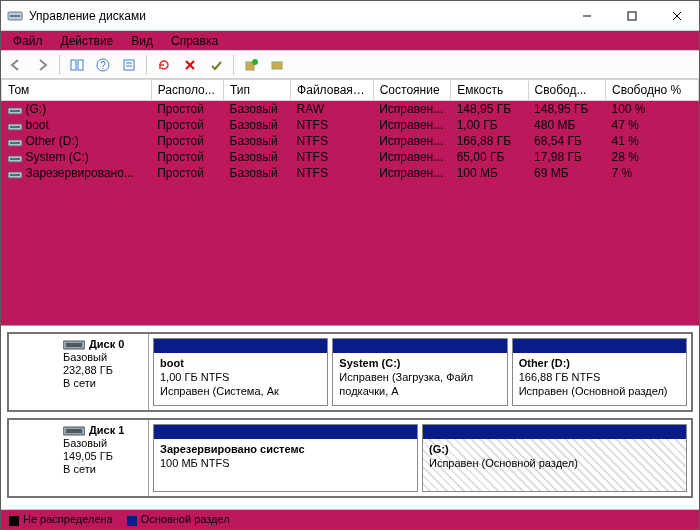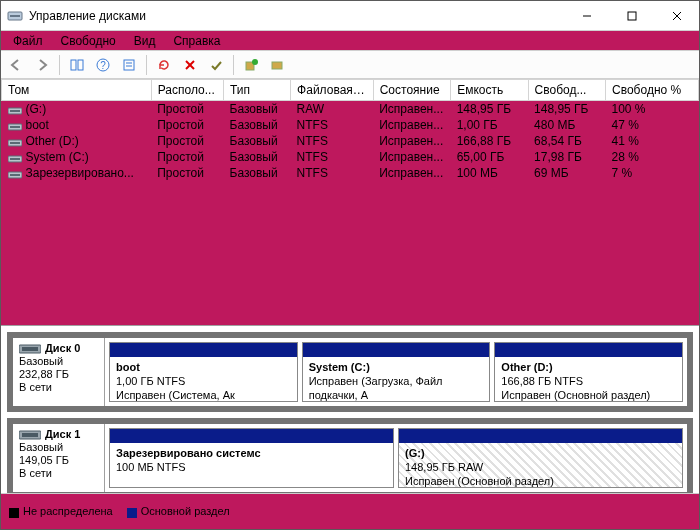--- a/index.html
+++ b/index.html
@@ -21,36 +21,36 @@
 
   
   .vlist { height: 247px; overflow: auto; border-bottom: 1px solid #a0a0a0; }
   table.vol { border-collapse: collapse; width: 100%; table-layout: fixed; }
   table.vol th { text-align: left; font-weight: normal; background: #fff; border: 1px solid #d4d4d4; padding: 3px 6px; font-size: 12px; white-space: nowrap; overflow: hidden; text-overflow: ellipsis; }
   table.vol td { padding: 1px 6px; font-size: 12px; white-space: nowrap; overflow: hidden; text-overflow: ellipsis; }
   .volicon { width: 14px; height: 10px; display: inline-block; vertical-align: middle; margin-right: 4px; }
 
   
   .gview { flex: 1; background: #fff; overflow: auto; }
-  .disk-row { display: flex; border: 6px solid #737373; margin: 6px; height: 80px; }
+  .disk-row { display: flex; border: 2px solid #737373; margin: 6px; height: 80px; padding-left: 48px; }
   .disk-label { width: 92px; border-right: 1px solid #a0a0a0; padding: 4px 6px; font-size: 11px; display:flex; flex-direction:column; justify-content:flex-start; }
   .disk-label .dname { font-weight: bold; margin-top:2px;}
   .disk-label .drest { margin-top:1px; }
   .disk-icon { width: 22px; height: 10px; display:inline-block; vertical-align:middle; margin-right:4px;}
   .parts { flex: 1; display: flex; gap: 4px; padding: 4px; }
   .part { flex: 1; border: 1px solid #888; display: flex; flex-direction: column; overflow: hidden; }
   .part .hdr { height: 14px; background: #0a1c8a; }
   .part .body { flex:1; padding: 3px 6px; font-size: 11px; line-height: 14px; overflow:hidden; }
   .part .pname { font-weight: bold; }
   .part.hatched .body {
     background: repeating-linear-gradient(45deg, #fff 0 4px, #e0e0e0 4px 6px);
   }
 
   
-  .legend { height: 36px; display:flex; align-items:center; padding: 0 8px; gap: 14px; border-top: 1px solid #ccc; font-size: 11px; }
+  .legend { height: 20px; display:flex; align-items:center; padding: 0 8px; gap: 14px; border-top: 1px solid #ccc; font-size: 11px; }
   .legend-sw { width: 10px; height: 10px; display:inline-block; margin-right:4px; vertical-align:middle; }
   .legend-sw.black { background:#000; }
   .legend-sw.blue { background:#0a1c8a; }
 </style>
 </head>
 <body>
 
 <div class="window">
 
   <div class="titlebar">
@@ -76,21 +76,21 @@
           <svg width="10" height="10">
             <line x1="1" y1="1" x2="9" y2="9" stroke="#000"></line>
             <line x1="9" y1="1" x2="1" y2="9" stroke="#000"></line>
           </svg>
         </div>
     </div>
   </div>
 
   <div class="menubar">
     <span class="menuitem">Файл</span>
-    <span class="menuitem">Свободно</span>
+    <span class="menuitem">Действие</span>
     <span class="menuitem">Вид</span>
     <span class="menuitem">Справка</span>
   </div>
 
   <div class="toolbar">
     <div class="tbtn">
         <svg width="14" height="14">
           <path d="M9 2 L3 7 L9 12" fill="none" stroke="#888" stroke-width="2"></path>
         </svg>
       </div>
@@ -299,21 +299,20 @@
               <div class="hdr"></div>
               <div class="body">
                 <div class="pname">Зарезервировано системс</div>
                 <div>100 МБ NTFS</div>
               </div>
             </div>
             <div class="part hatched">
               <div class="hdr"></div>
               <div class="body">
                 <div class="pname">(G:)</div>
-                <div>148,95 ГБ RAW</div>
                 <div>Исправен (Основной раздел)</div>
               </div>
             </div>
           </div>
         </div>
       </div>
 
     <div class="legend">
       <span><span class="legend-sw black"></span><span>Не распределена</span></span>
       <span><span class="legend-sw blue"></span><span>Основной раздел</span></span>

